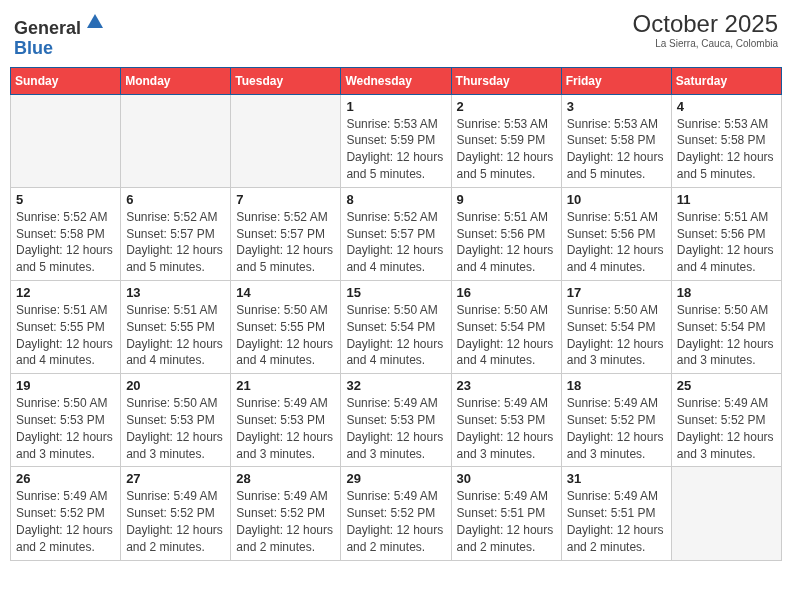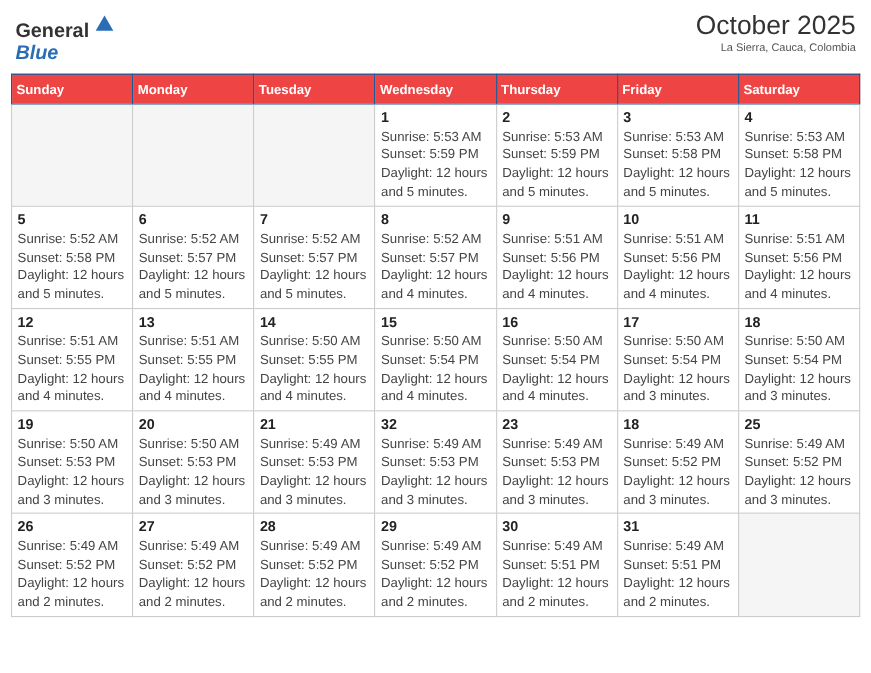--- a/index.html
+++ b/index.html
@@ -20,21 +20,21 @@
     .logo {
       display: flex;
       align-items: flex-end;
     }
     .logo-text {
       font-size: 18px;
       font-weight: bold;
       line-height: 1.1;
     }
     .logo-general { color: #333; }
-    .logo-blue { color: #2a6db5; font-style: italic; }
+    .logo-blue { color: #2a6db5; }
     .logo-icon {
       width: 24px;
       height: 24px;
       margin-left: 2px;
     }
     .title-block {
       text-align: right;
     }
     .month-title {
       font-size: 24px;

